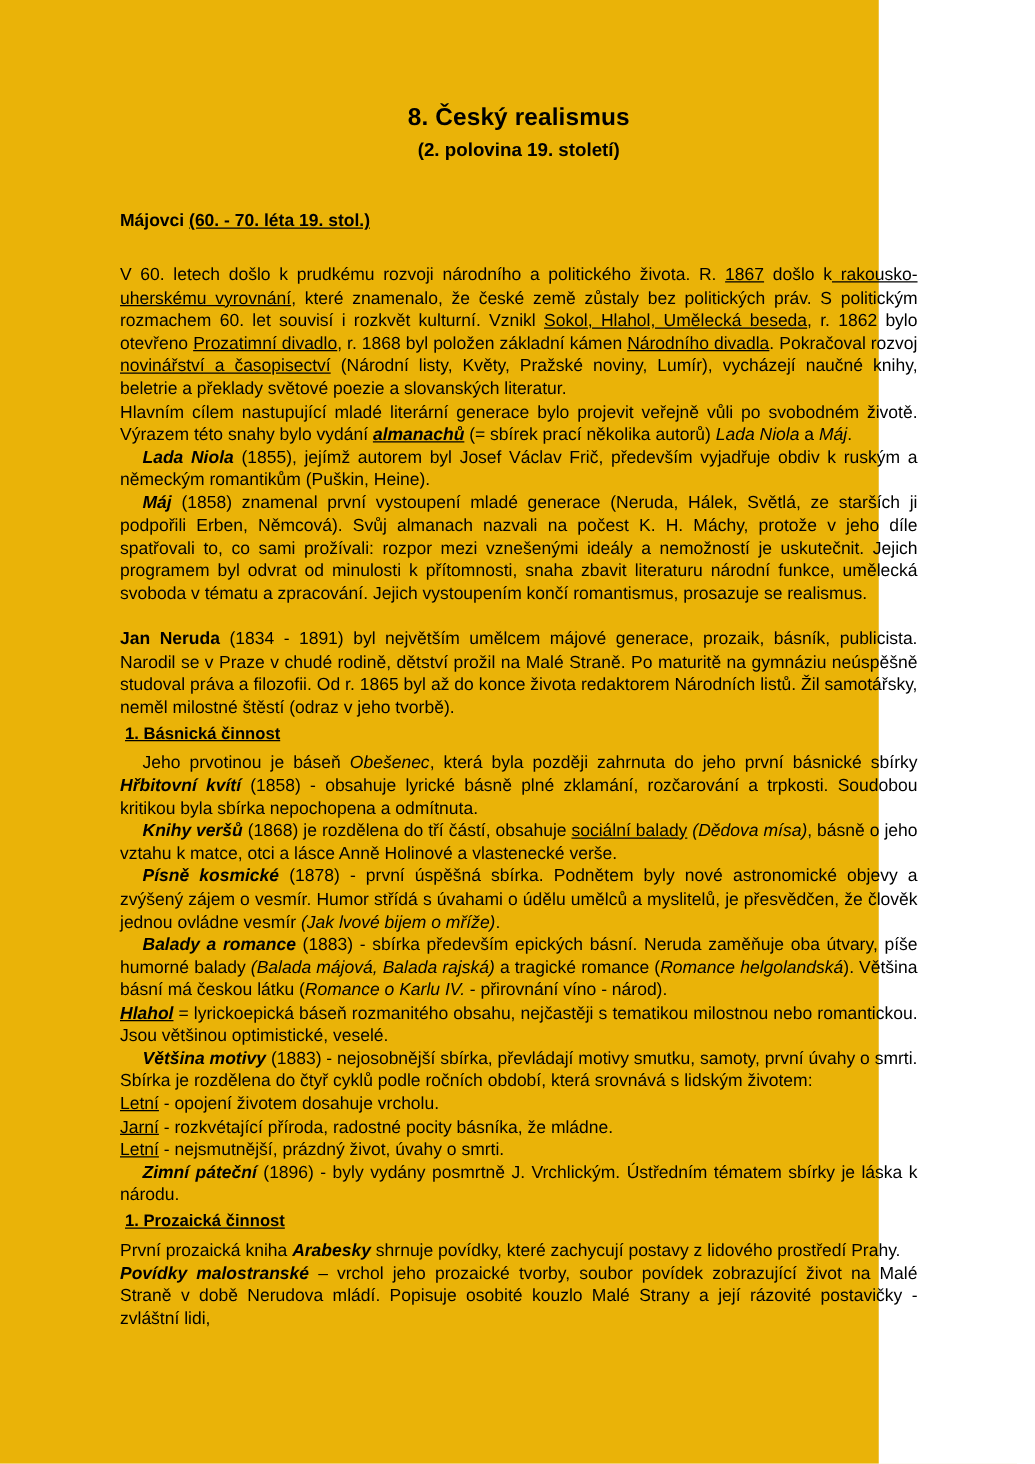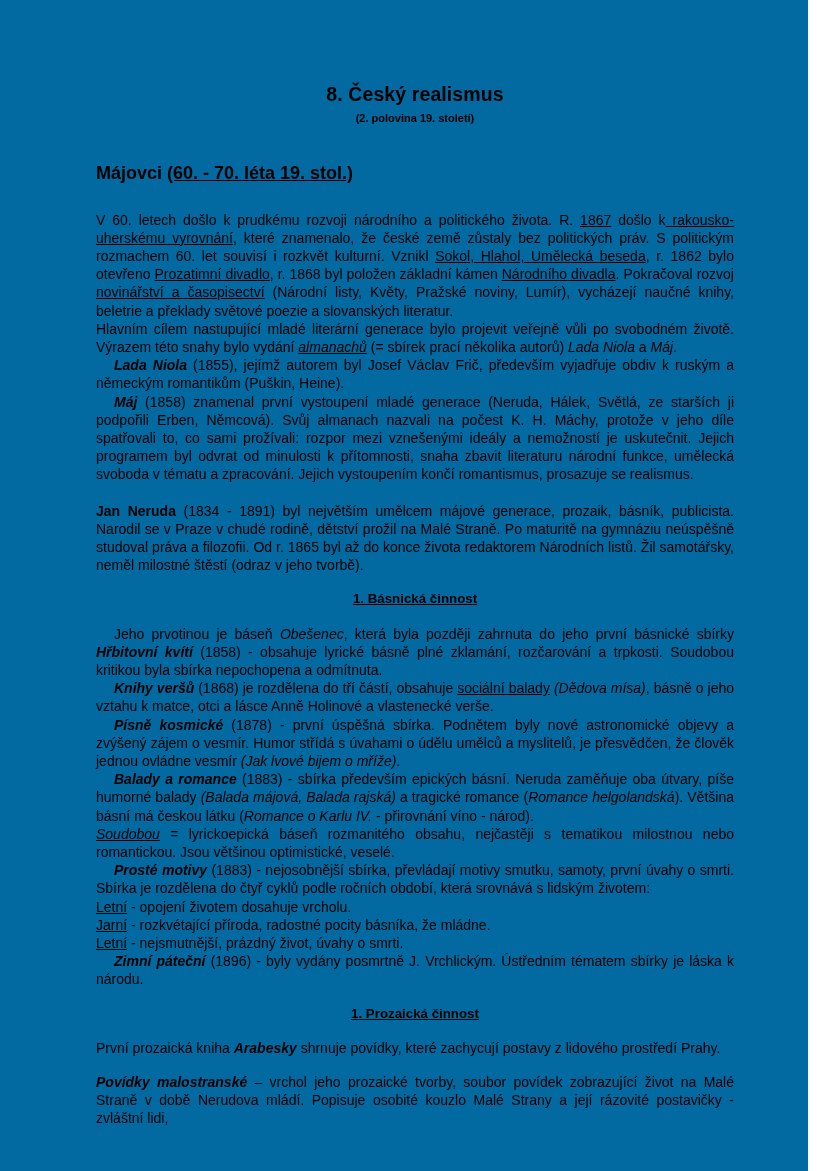--- a/index.html
+++ b/index.html
@@ -10,23 +10,23 @@
   }
   body {
     width: 828px;
     height: 1171px;
     font-family: "Liberation Sans", sans-serif;
     color: #000000;
     overflow: hidden;
   }
   .page {
     position: relative;
-    width: 808px;
+    width: 703px;
     height: 1171px;
-    background: #0369a1;
+    background: #eab308;
     box-sizing: border-box;
     padding: 0;
   }
   .content {
     position: absolute;
     left: 96px;
     top: 0;
     width: 638px;
   }
 
@@ -35,28 +35,28 @@
     text-align: center;
     font-size: 19.5px;
     font-weight: bold;
     letter-spacing: 0.1px;
     margin: 0;
     padding-top: 82px;
     line-height: 1.25;
   }
   .doc-subtitle {
     text-align: center;
-    font-size: 11px;
+    font-size: 15px;
     font-weight: bold;
     margin: 0;
     padding-top: 6px;
     line-height: 1.25;
   }
   .section-title {
-    font-size: 18px;
+    font-size: 14px;
     font-weight: bold;
     margin: 0;
     padding-top: 36px;
     line-height: 1.3;
   }
   .section-title .u {
     text-decoration: underline;
   }
 
   
@@ -76,33 +76,33 @@
   }
   p.gap-before {
     margin-top: 18px;
   }
   .heading-inline {
     font-weight: bold;
     text-decoration: underline;
     display: block;
     font-size: 13.3px;
     line-height: 18.2px;
-    margin: 16px;
-    text-align: center;
+    margin: 4px;
+    text-align: left;
   }
 
   
   .b  { font-weight: bold; }
   .i  { font-style: italic; }
   .bi { font-weight: bold; font-style: italic; }
   .u  { text-decoration: underline; }
-  .biu { font-weight: normal; font-style: italic; text-decoration: underline; }
+  .biu { font-weight: bold; font-style: italic; text-decoration: underline; }
 
   
-  p:last-child { text-align-last: left; margin-top: 16px; }
+  p:last-child { text-align-last: left; }
 </style>
 </head>
 <body>
 
 <div class="page">
   <div class="content">
 
     <h1 class="doc-title">8. Český realismus</h1>
     <h2 class="doc-subtitle">(2. polovina 19. století)</h2>
 
@@ -124,23 +124,23 @@
 
       <p class="indent"><span>Jeho prvotinou je báseň </span><span class="i">Obešenec</span><span>, která byla později zahrnuta do jeho první básnické sbírky </span><span class="bi">Hřbitovní kvítí</span><span> (1858) - obsahuje lyrické básně plné zklamání, rozčarování a trpkosti. Soudobou kritikou byla sbírka nepochopena a odmítnuta.</span></p>
 
       <p class="indent"><span class="bi">Knihy veršů</span><span> (1868) je rozdělena do tří částí, obsahuje </span><span class="u">sociální balady</span><span> </span><span class="i">(Dědova mísa)</span><span>, básně o jeho vztahu k matce, otci a lásce Anně Holinové a vlastenecké verše.</span></p>
 
       <p class="indent"><span class="bi">Písně kosmické</span><span> (1878) - první úspěšná sbírka. Podnětem byly nové astronomické objevy a zvýšený zájem o vesmír. Humor střídá s úvahami o údělu umělců a myslitelů, je přesvědčen, že člověk jednou ovládne vesmír </span><span class="i">(Jak lvové bijem o mříže)</span><span>.</span></p>
 
       <p class="indent"><span class="bi">Balady a romance</span><span> (1883) - sbírka především epických básní. Neruda zaměňuje oba útvary, píše humorné balady </span><span class="i">(Balada májová, Balada rajská)</span><span> a tragické romance (</span><span class="i">Romance helgolandská</span><span>). Většina básní má českou látku (</span><span class="i">Romance o Karlu IV.</span><span> - přirovnání víno - národ).</span></p>
 
 
-      <p><span class="biu">Soudobou</span><span> = lyrickoepická báseň rozmanitého obsahu, nejčastěji s tematikou milostnou nebo romantickou. Jsou většinou optimistické, veselé.</span></p>
+      <p><span class="biu">Hlahol</span><span> = lyrickoepická báseň rozmanitého obsahu, nejčastěji s tematikou milostnou nebo romantickou. Jsou většinou optimistické, veselé.</span></p>
 
-      <p class="indent"><span class="bi">Prosté motivy</span><span> (1883) - nejosobnější sbírka, převládají motivy smutku, samoty, první úvahy o smrti. Sbírka je rozdělena do čtyř cyklů podle ročních období, která srovnává s lidským životem:</span></p>
+      <p class="indent"><span class="bi">Většina motivy</span><span> (1883) - nejosobnější sbírka, převládají motivy smutku, samoty, první úvahy o smrti. Sbírka je rozdělena do čtyř cyklů podle ročních období, která srovnává s lidským životem:</span></p>
 
       <p><span class="u">Letní</span><span> - opojení životem dosahuje vrcholu.</span></p>
 
       <p><span class="u">Jarní</span><span> - rozkvétající příroda, radostné pocity básníka, že mládne.</span></p>
 
 
       <p><span class="u">Letní</span><span> - nejsmutnější, prázdný život, úvahy o smrti.</span></p>
 
       <p class="indent"><span class="bi">Zimní páteční</span><span> (1896) - byly vydány posmrtně J. Vrchlickým. Ústředním tématem sbírky je láska k národu.</span></p>
 

